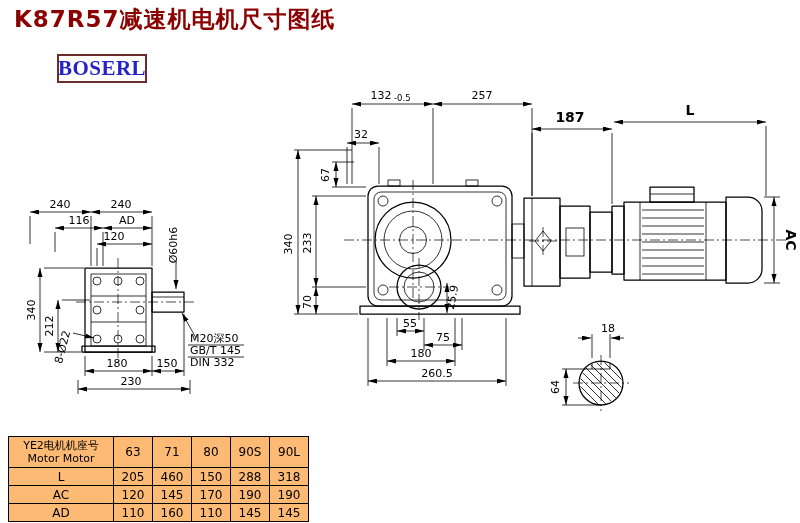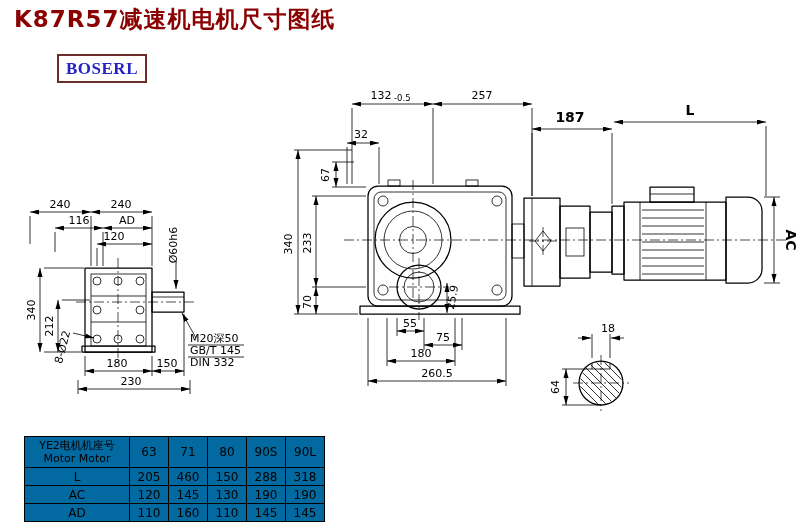--- a/index.html
+++ b/index.html
@@ -2,34 +2,34 @@
 <html><head>
 <meta charset="utf-8">
 <style>
   html,body{margin:0;padding:0;background:#fff;}
   body{width:800px;height:523px;position:relative;overflow:hidden;
        font-family:"DejaVu Sans",sans-serif;color:#000;}
   .page-title{position:absolute;left:14px;top:4px;font-size:23px;font-weight:bold;
        color:#8b0000;letter-spacing:1px;white-space:nowrap;}
   .brand-box{position:absolute;left:57px;top:54px;width:86px;height:25px;
        border:2px solid #6b2c2c;display:flex;align-items:center;justify-content:center;
-       font-family:"Liberation Serif",serif;font-weight:bold;font-size:17px;color:#2323c8;
+       font-family:"Liberation Serif",serif;font-weight:bold;font-size:21px;color:#2323c8;
        background:#fff;letter-spacing:.5px;}
   svg#drawing{position:absolute;left:0;top:0;}
   .o{fill:none;stroke:#000;stroke-width:1.25;stroke-linejoin:round;}
   .t{fill:none;stroke:#000;stroke-width:.8;}
   .d{fill:none;stroke:#000;stroke-width:.8;marker-start:url(#as);marker-end:url(#ae);}
   .de{fill:none;stroke:#000;stroke-width:.8;marker-end:url(#ae);}
   .c{fill:none;stroke:#000;stroke-width:.7;stroke-dasharray:10 3 2 3;}
   .dt{font:11px "DejaVu Sans",sans-serif;fill:#000;text-anchor:middle;}
   .dtl{font:11px "DejaVu Sans",sans-serif;fill:#000;text-anchor:start;}
   .dts{font:8.5px "DejaVu Sans",sans-serif;fill:#000;text-anchor:start;}
   .dtb{font:bold 14px "DejaVu Sans",sans-serif;fill:#000;text-anchor:middle;}
-  #size-table{position:absolute;left:24px;top:436px;border-collapse:collapse;
-       font-family:"DejaVu Sans",sans-serif;font-size:12px;background:#0369a1;}
+  #size-table{position:absolute;left:8px;top:436px;border-collapse:collapse;
+       font-family:"DejaVu Sans",sans-serif;font-size:12px;background:#fdba74;}
   #size-table td{border:1px solid #000;text-align:center;padding:0;height:17px;}
   #size-table td.c0{width:104px;}
   #size-table td.cv{width:38px;}
   #size-table td.hdr{height:30px;font-size:11px;line-height:13px;}
 </style>
 </head>
 <body>
 
 <div class="page-title">K87R57减速机电机尺寸图纸</div>
 <div class="brand-box">
@@ -271,21 +271,21 @@
       <td class="cv">205</td>
       <td class="cv">460</td>
       <td class="cv">150</td>
       <td class="cv">288</td>
       <td class="cv">318</td>
     </tr>
     <tr>
       <td class="c0">AC</td>
       <td class="cv">120</td>
       <td class="cv">145</td>
-      <td class="cv">130</td>
+      <td class="cv">170</td>
       <td class="cv">190</td>
       <td class="cv">190</td>
     </tr>
     <tr>
       <td class="c0">AD</td>
       <td class="cv">110</td>
       <td class="cv">160</td>
       <td class="cv">110</td>
       <td class="cv">145</td>
       <td class="cv">145</td>

